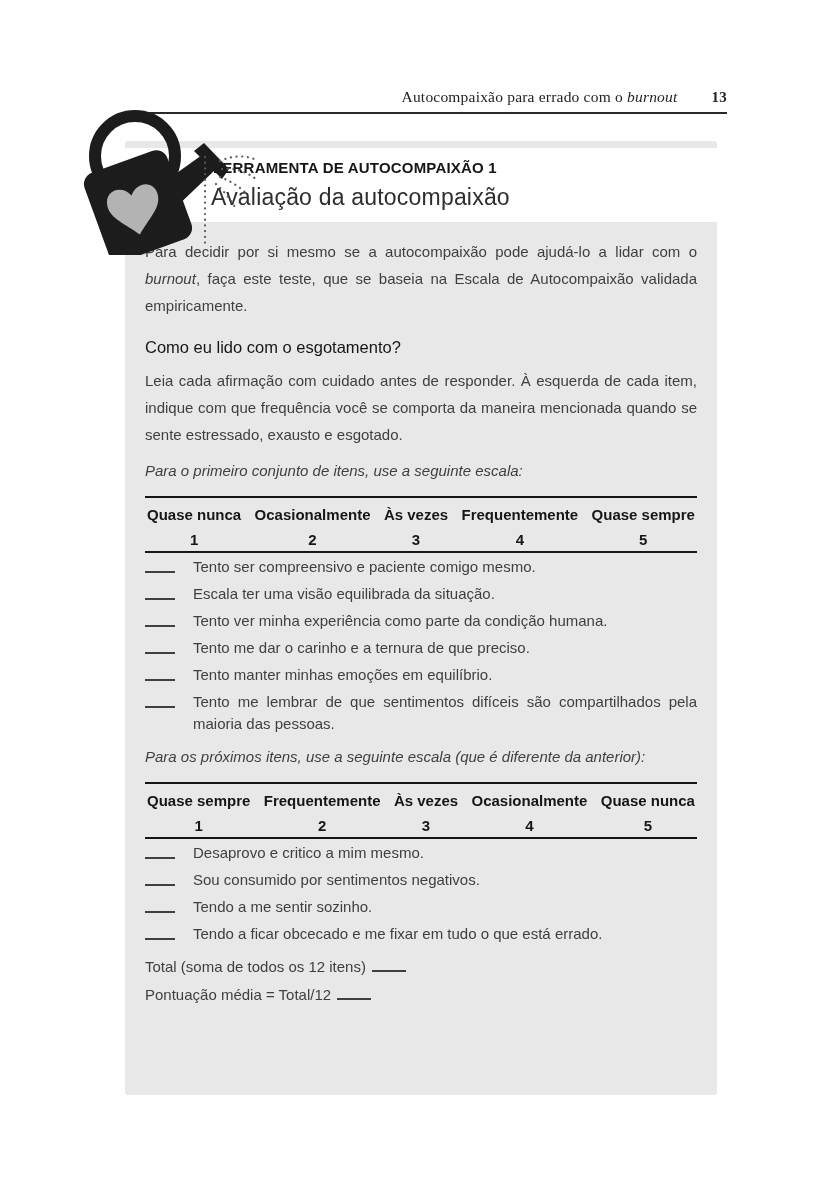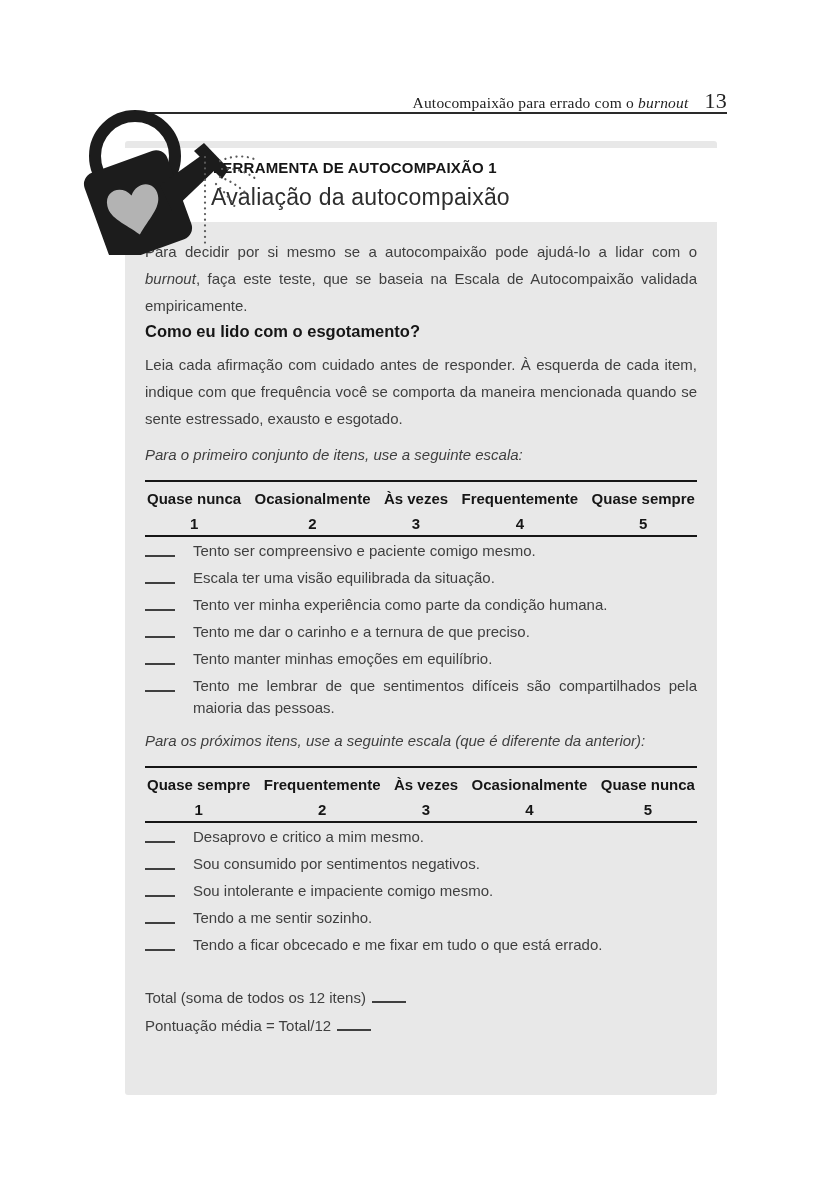--- a/index.html
+++ b/index.html
@@ -14,21 +14,21 @@
   
   .page-header {
     position: absolute;
     left: 125px; top: 88px; width: 602px;
     text-align: right;
     font-family: "Liberation Serif", "DejaVu Serif", serif;
     font-size: 15.5px;
     color: #232323;
     letter-spacing: 0.2px;
   }
-  .page-header .pagenum { font-weight: normal; margin-left: 12px; font-size: 22px; }
+  .page-header .pagenum { font-weight: bold; margin-left: 30px; font-size: 15px; }
   .page-header .it { font-style: italic; }
   .header-rule {
     position: absolute;
     left: 125px; top: 112px; width: 602px; height: 2px;
     background: #2a2a2a;
   }
 
   
   .gray-strip {
     position: absolute;
@@ -65,23 +65,23 @@
     left: 125px; top: 222px; width: 592px;
     height: 873px;
     background: #e8e8e8;
     border-radius: 0 0 3px 3px;
     padding: 16px 20px 0 20px;
     font-size: 15px;
     line-height: 27px;
   }
   .tool-box p.body-par { text-align: justify; }
   .section-heading {
-    margin-top: 0;
+    margin-top: 16px;
     font-size: 16.5px;
-    font-weight: bold;
+    font-weight: normal;
     color: #161616;
     line-height: 24px;
   }
   .body-par { margin-top: 8px; }
   .note {
     margin-top: 9px;
     font-style: italic;
     line-height: 27px;
   }
 
@@ -103,21 +103,21 @@
   .item { display: flex; align-items: flex-start; margin-bottom: 5px; }
   .item .blank {
     flex: 0 0 30px;
     height: 17px;
     border-bottom: 2px solid #3f3f3f;
     margin-right: 18px;
   }
   .item .txt { flex: 1; line-height: 22px; text-align: justify; }
 
   
-  .total-line { margin-top: 28px; line-height: 28px; }
+  .total-line { margin-top: 8px; line-height: 28px; }
   .total-line .blank-inline {
     display: inline-block;
     width: 34px; height: 14px;
     border-bottom: 2px solid #3f3f3f;
     margin-left: 6px;
   }
 </style>
 </head>
 <body>
 
@@ -246,24 +246,20 @@
     <div class="item">
       <span class="blank"></span>
       <span class="txt">Desaprovo e critico a mim mesmo.</span>
     </div>
     <div class="item">
       <span class="blank"></span>
       <span class="txt">Sou consumido por sentimentos negativos.</span>
     </div>
     <div class="item">
       <span class="blank"></span>
-      <span class="txt">Sou intolerante e impaciente comigo mesmo.</span>
-    </div>
-    <div class="item">
-      <span class="blank"></span>
       <span class="txt">Tendo a me sentir sozinho.</span>
     </div>
     <div class="item">
       <span class="blank"></span>
       <span class="txt">Tendo a ficar obcecado e me fixar em tudo o que está errado.</span>
     </div>
   </div>
 
   <p class="total-line">
     <span>Total (soma de todos os 12 itens)</span><span class="blank-inline"></span>

